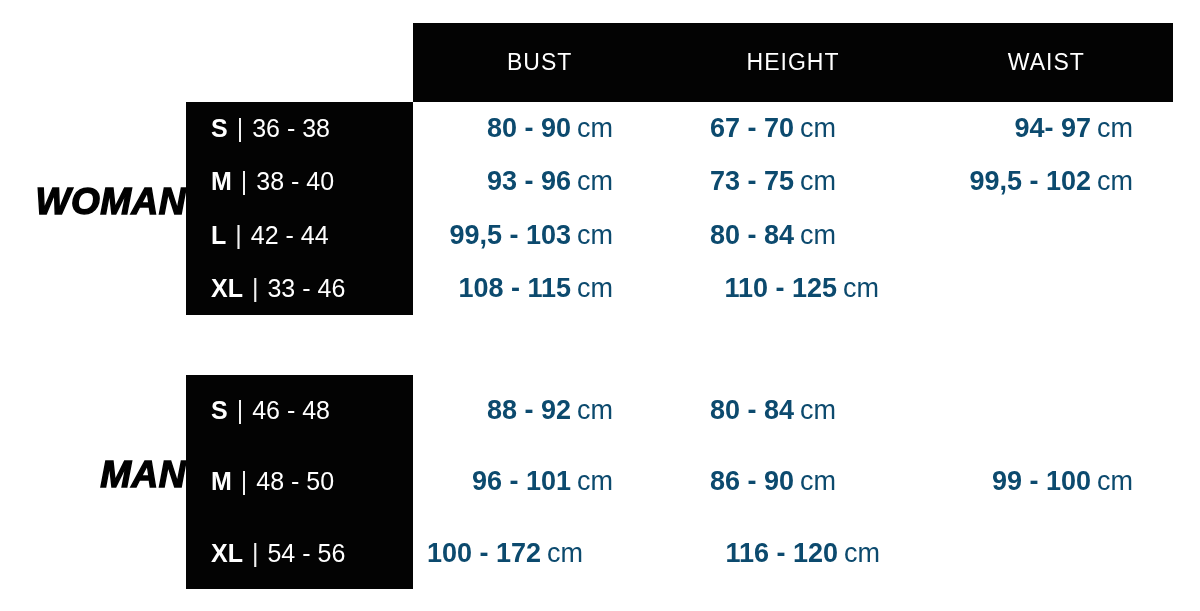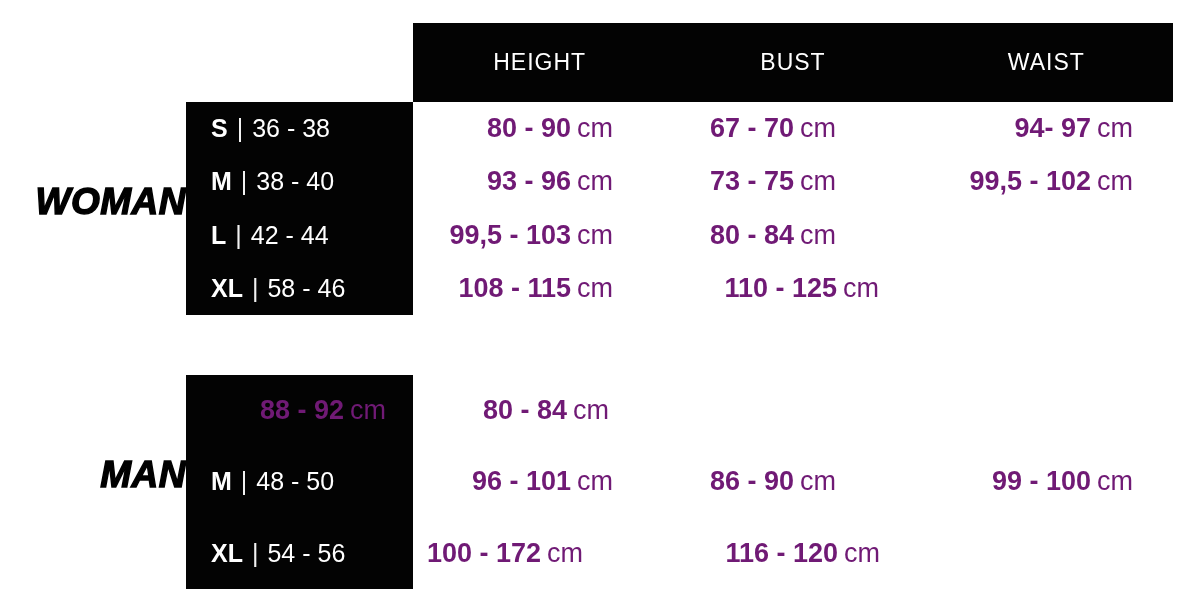--- a/index.html
+++ b/index.html
@@ -76,37 +76,37 @@
     color: #ffffff;
     font-size: 25px;
   }
   .size-letter { font-weight: bold; }
   .size-sep { font-weight: normal; margin: 0 9px; opacity: 0.95; }
   .size-range { font-weight: normal; }
 
   .val-cell {
     text-align: right;
     font-size: 27px;
-    color: #701a75;
+    color: #0c4a6e;
   }
   .col-height { width: 253px; padding-right: 53px; }
   .col-bust   { width: 254px; padding-right: 84px; }
   .col-waist  { width: 253px; padding-right: 40px; }
 
   .num  { font-weight: bold; }
   .unit { font-weight: normal; margin-left: 6px; }
 </style>
 </head>
 <body>
 
 <div class="canvas">
 
   <div class="header-row">
+    <div class="hcell">BUST</div>
     <div class="hcell">HEIGHT</div>
-    <div class="hcell">BUST</div>
     <div class="hcell">WAIST</div>
   </div>
 
   <div class="section section-woman">
     <div class="gender-label">WOMAN</div>
     <div class="size-box"></div>
     <div class="rows">
 
       <div class="row">
         <div class="cell size-cell">
@@ -129,35 +129,38 @@
       <div class="row">
         <div class="cell size-cell">
           <span class="size-letter">L</span><span class="size-sep">|</span><span class="size-range">42 - 44</span>
         </div>
         <div class="cell val-cell col-height"><span class="num">99,5 - 103</span><span class="unit">cm</span></div>
         <div class="cell val-cell col-bust"><span class="num">80 - 84</span><span class="unit">cm</span></div>
       </div>
 
       <div class="row">
         <div class="cell size-cell">
-          <span class="size-letter">XL</span><span class="size-sep">|</span><span class="size-range">58 - 46</span>
+          <span class="size-letter">XL</span><span class="size-sep">|</span><span class="size-range">33 - 46</span>
         </div>
         <div class="cell val-cell col-height"><span class="num">108 - 115</span><span class="unit">cm</span></div>
         <div class="cell val-cell col-waist"><span class="num">110 - 125</span><span class="unit">cm</span></div>
       </div>
 
     </div>
   </div>
 
   <div class="section section-man">
     <div class="gender-label">MAN</div>
     <div class="size-box"></div>
     <div class="rows">
 
       <div class="row">
+        <div class="cell size-cell">
+          <span class="size-letter">S</span><span class="size-sep">|</span><span class="size-range">46 - 48</span>
+        </div>
         <div class="cell val-cell col-height"><span class="num">88 - 92</span><span class="unit">cm</span></div>
         <div class="cell val-cell col-bust"><span class="num">80 - 84</span><span class="unit">cm</span></div>
       </div>
 
       <div class="row">
         <div class="cell size-cell">
           <span class="size-letter">M</span><span class="size-sep">|</span><span class="size-range">48 - 50</span>
         </div>
         <div class="cell val-cell col-height"><span class="num">96 - 101</span><span class="unit">cm</span></div>
         <div class="cell val-cell col-bust"><span class="num">86 - 90</span><span class="unit">cm</span></div>

